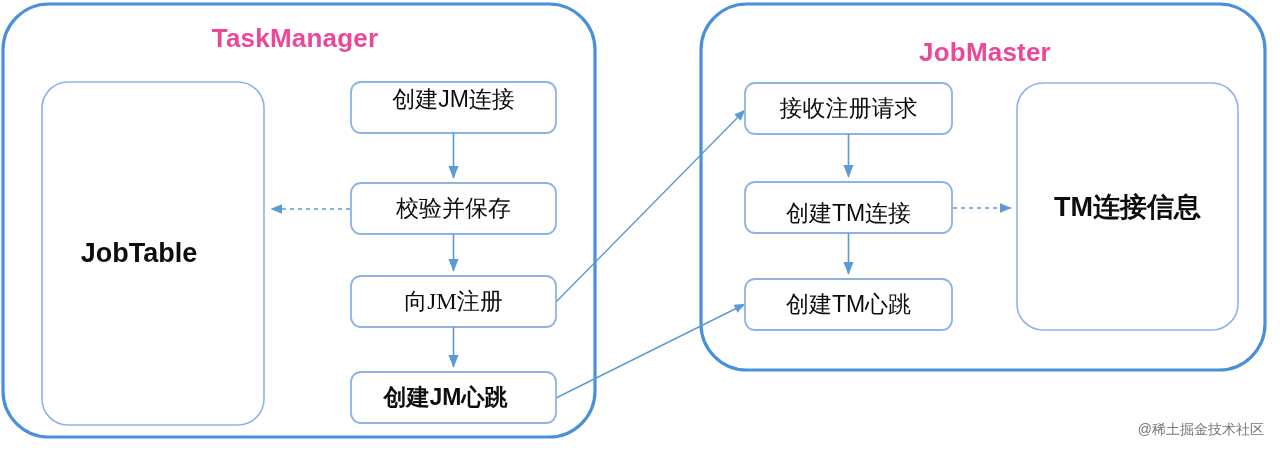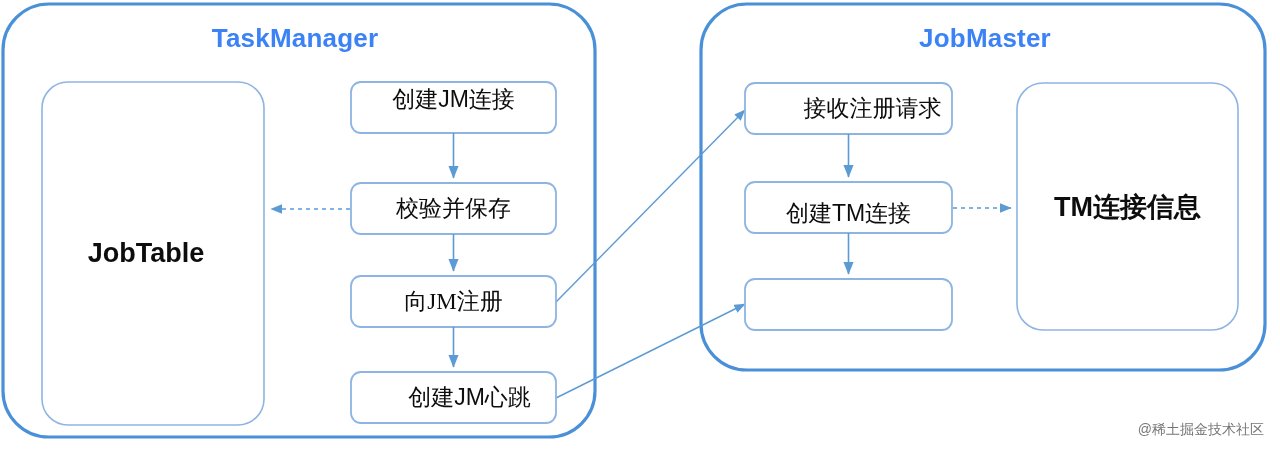--- a/index.html
+++ b/index.html
@@ -18,21 +18,21 @@
   svg.layer {
     position: absolute;
     top: 0; left: 0;
     width: 1280px;
     height: 451px;
   }
   .panel-title {
     position: absolute;
     font-size: 26px;
     font-weight: 700;
-    color: #3b82f6;
+    color: #ec4899;
     letter-spacing: 0.2px;
     white-space: nowrap;
     transform: translateX(-50%);
   }
   .node-label {
     position: absolute;
     display: flex;
     align-items: center;
     justify-content: center;
     color: #0d0d0d;
@@ -142,43 +142,44 @@
     </g>
     <g>
       <path d="M848.5,233 L848.5,274" fill="none" stroke="#5b9bd5" stroke-width="1.6" marker-end="url(#arrowSolid)"></path>
     </g>
     <g>
       <path d="M953,208 L1011,208" fill="none" stroke="#5b9bd5" stroke-width="1.5" stroke-dasharray="4 4" marker-end="url(#arrowDashed)"></path>
     </g>
   </svg>
 
   <div class="panel-title" style="left:295px; top:23px;">TaskManager</div>
-  <div class="panel-title" style="left:985px; top:23px;">JobMaster</div>
+  <div class="panel-title" style="left:985px; top:37px;">JobMaster</div>
 
   <div class="node-hit" style="left:42px; top:82px; width:222px; height:343px;"></div>
-  <div class="node-label store" style="left:42px; top:82px; width:194px; height:343px;margin-left:7px;">JobTable</div>
+  <div class="node-label store" style="left:42px; top:82px; width:194px; height:343px;">JobTable</div>
 
   <div class="node-hit" style="left:351px; top:82px; width:205px; height:51px;"></div>
   <div class="node-label step" style="left:351px; top:74px; width:205px; height:51px;">创建JM连接</div>
 
   <div class="node-hit" style="left:351px; top:183px; width:205px; height:51px;"></div>
   <div class="node-label step" style="left:351px; top:183px; width:205px; height:51px;">校验并保存</div>
 
   <div class="node-hit" style="left:351px; top:276px; width:205px; height:51px;"></div>
   <div class="node-label step" style="left:351px; top:276px; width:205px; height:51px;font-family:Liberation Serif, serif;">向JM注册</div>
 
   <div class="node-hit" style="left:351px; top:372px; width:205px; height:51px;"></div>
-  <div class="node-label step" style="left:367px; top:372px; width:205px; height:51px;">创建JM心跳</div>
+  <div class="node-label step" style="left:343px; top:372px; width:205px; height:51px;font-weight:bold;">创建JM心跳</div>
 
   <div class="node-hit" style="left:745px; top:83px; width:207px; height:51px;"></div>
-  <div class="node-label step" style="left:745px; top:83px; width:207px; height:51px;padding-left:24px;">接收注册请求</div>
+  <div class="node-label step" style="left:745px; top:83px; width:207px; height:51px;">接收注册请求</div>
 
   <div class="node-hit" style="left:745px; top:182px; width:207px; height:51px;"></div>
   <div class="node-label step" style="left:745px; top:182px; width:207px; height:63px;">创建TM连接</div>
 
   <div class="node-hit" style="left:745px; top:279px; width:207px; height:51px;"></div>
+  <div class="node-label step" style="left:745px; top:279px; width:207px; height:51px;">创建TM心跳</div>
 
   <div class="node-hit" style="left:1017px; top:83px; width:221px; height:247px;"></div>
   <div class="node-label store" style="left:1017px; top:83px; width:221px; height:247px;">TM连接信息</div>
 
   <div class="watermark">@稀土掘金技术社区</div>
 
 </div>
 
 </body></html>

